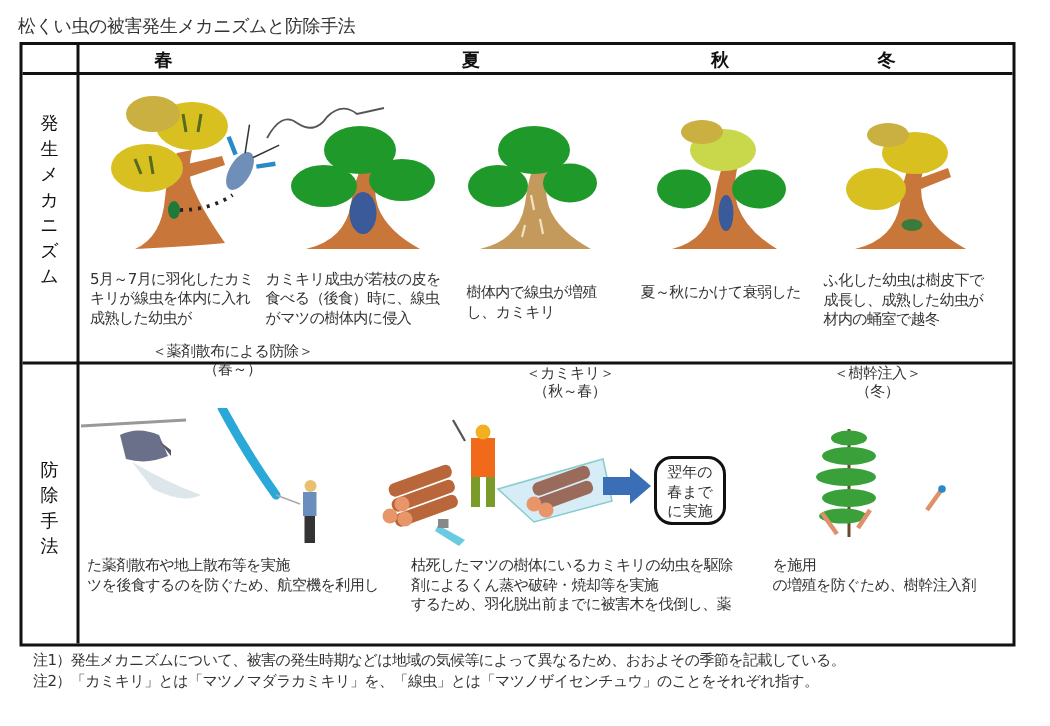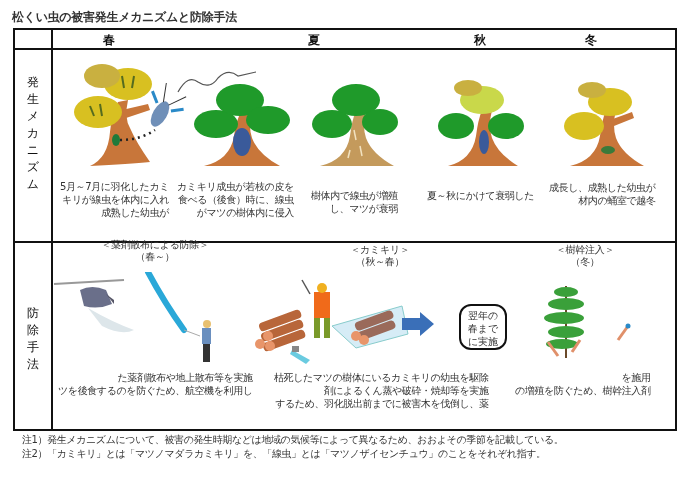--- a/index.html
+++ b/index.html
@@ -1,28 +1,28 @@
 <!DOCTYPE html>
 <html><head>
 <meta charset="utf-8">
 <style>
   * { box-sizing: border-box; margin: 0; padding: 0; }
   html, body { width: 700px; height: 484px; background: #ffffff; overflow: hidden; }
   body { position: relative; font-family: "DejaVu Sans", sans-serif; color: #222; }
-  .title { position: absolute; left: 12px; top: 9px; font-size: 12px; color: #333; letter-spacing: -0.3px; font-weight: bold; }
+  .title { position: absolute; left: 12px; top: 9px; font-size: 12px; color: #333; letter-spacing: -0.3px; }
   .tbl { position: absolute; left: 13px; top: 28px; width: 664px; height: 403px; border: 2px solid #111; }
   .vline { position: absolute; top: 0; bottom: 0; left: 36px; width: 2px; background: #111; }
   .hline { position: absolute; left: 0; right: 0; height: 2px; background: #111; }
   .season { position: absolute; top: 2px; font-size: 12px; font-weight: bold; color: #111; }
   .rowlabel { position: absolute; left: 8px; width: 20px; font-size: 12px; line-height: 17px; text-align: center; color: #111; }
-  .desc { position: absolute; font-size: 10px; line-height: 13px; color: #333; letter-spacing: -0.4px; white-space: nowrap; text-align: right; }
+  .desc { position: absolute; font-size: 10px; line-height: 13px; color: #333; letter-spacing: -0.4px; white-space: nowrap; }
   .sub { position: absolute; font-size: 10px; line-height: 12px; color: #333; text-align: center; white-space: nowrap; letter-spacing: -0.3px; }
   .note { position: absolute; left: 22px; font-size: 10px; color: #333; white-space: nowrap; letter-spacing: -0.4px; }
   .ill { position: absolute; }
-  .box-next { position: absolute; left: 436px; top: 304px; width: 48px; height: 46px; border: 2px solid #111; border-radius: 12px; font-size: 10px; line-height: 13px; text-align: center; padding-top: 3px; color: #333; background: #fff; margin-left: 23px; }
+  .box-next { position: absolute; left: 436px; top: 304px; width: 48px; height: 46px; border: 2px solid #111; border-radius: 12px; font-size: 10px; line-height: 13px; text-align: center; padding-top: 3px; color: #333; background: #fff; }
 </style>
 </head>
 <body>
 
 <div class="title">松くい虫の被害発生メカニズムと防除手法</div>
 
 <div class="tbl">
   <div class="vline"></div>
   <div class="hline" style="top:18px"></div>
   <div class="hline" style="top:211px"></div>
@@ -113,31 +113,32 @@
     <div>キリが線虫を体内に入れ</div>
     <div>成熟した幼虫が</div>
 </div>
 <div class="desc" style="left:177px;top:180px">
   <div>カミキリ成虫が若枝の皮を</div>
     <div>食べる（後食）時に、線虫</div>
     <div>がマツの樹体内に侵入</div>
 </div>
 <div class="desc" style="left:311px;top:189px">
   <div>樹体内で線虫が増殖</div>
-    <div>し、マツが衰弱</div>
+    <div>し、カミキリ</div>
 </div>
 <div class="desc" style="left:427px;top:189px">
   <div>夏～秋にかけて衰弱した</div>
 </div>
 <div class="desc" style="left:549px;top:181px">
+  <div>ふ化した幼虫は樹皮下で</div>
     <div>成長し、成熟した幼虫が</div>
     <div>材内の蛹室で越冬</div>
 </div>
 
-<div class="sub" style="left:90px;top:239px;width:130px">
+<div class="sub" style="left:90px;top:229px;width:130px">
   <div>＜薬剤散布による防除＞</div>
     <div>（春～）</div>
 </div>
 <div class="sub" style="left:330px;top:244px;width:100px">
   <div>＜カミキリ＞</div>
     <div>（秋～春）</div>
 </div>
 <div class="sub" style="left:545px;top:244px;width:80px">
   <div>＜樹幹注入＞</div>
     <div>（冬）</div>

